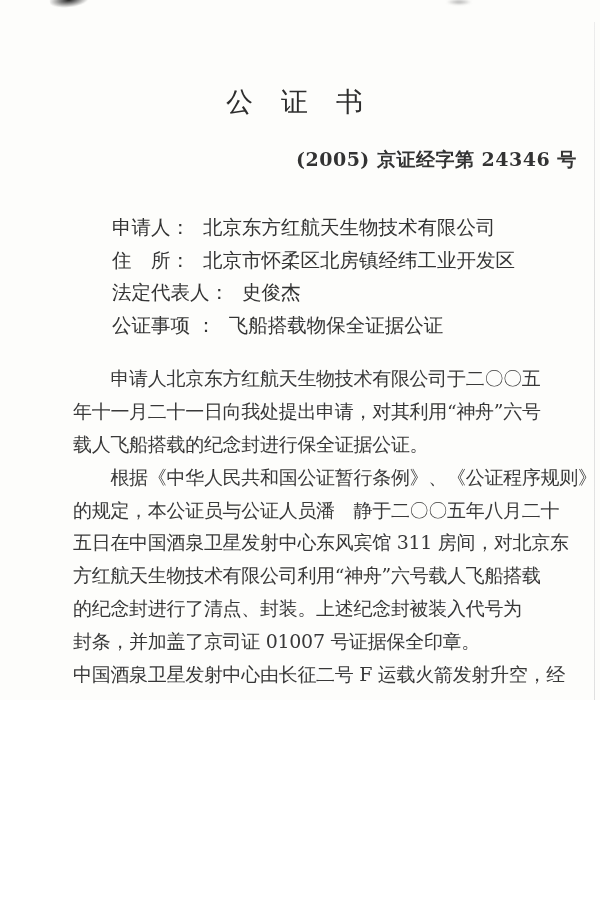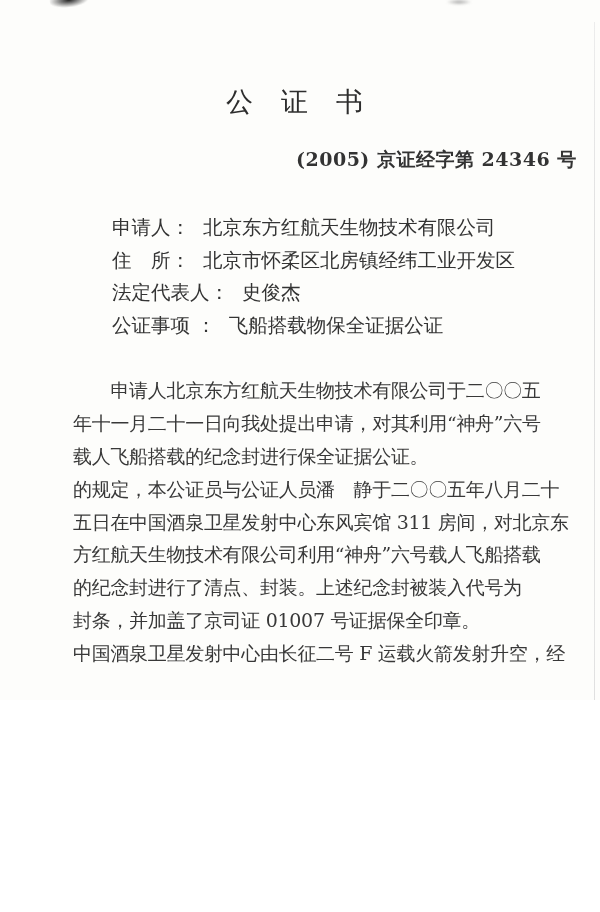--- a/index.html
+++ b/index.html
@@ -27,21 +27,21 @@
   }
   .info {
     position:absolute; top:212px; left:112px;
   }
   .info-row {
     height:32.7px; line-height:32.7px;
     font-size:19.5px; white-space:nowrap; color:#343434;
   }
   .info-label { margin-right:13px; }
   .body-block {
-    position:absolute; top:374px; left:73px; width:470px;
+    position:absolute; top:362px; left:73px; width:470px;
   }
   .body-line {
     height:32.9px; line-height:32.9px;
     font-size:19px; letter-spacing:-0.3px;
     white-space:nowrap; color:#383838;
   }
   .stamp {
     position:absolute; top:799px; left:36px;
     font-family:"DejaVu Sans Mono", monospace;
     font-size:14px; white-space:nowrap;
@@ -98,20 +98,21 @@
     </div>
     <div class="info-row">
       <span class="info-label">公证事项 ：</span><span>飞船搭载物保全证据公证</span>
     </div>
   </div>
 
   <div class="body-block">
     <div class="body-line">　　申请人北京东方红航天生物技术有限公司于二〇〇五</div>
     <div class="body-line">年十一月二十一日向我处提出申请，对其利用“神舟”六号</div>
     <div class="body-line">载人飞船搭载的纪念封进行保全证据公证。</div>
+    <div class="body-line">　　根据《中华人民共和国公证暂行条例》、《公证程序规则》</div>
     <div class="body-line">的规定，本公证员与公证人员潘　静于二〇〇五年八月二十</div>
     <div class="body-line">五日在中国酒泉卫星发射中心东风宾馆 311 房间，对北京东</div>
     <div class="body-line">方红航天生物技术有限公司利用“神舟”六号载人飞船搭载</div>
     <div class="body-line">的纪念封进行了清点、封装。上述纪念封被装入代号为</div>
     <div class="body-line">封条，并加盖了京司证 01007 号证据保全印章。</div>
     <div class="body-line">中国酒泉卫星发射中心由长征二号 F 运载火箭发射升空，经</div>
   </div>
 
   <div class="stamp">
     <span class="stamp-prefix">XⅣ</span><span class="stamp-number">13635497</span>

